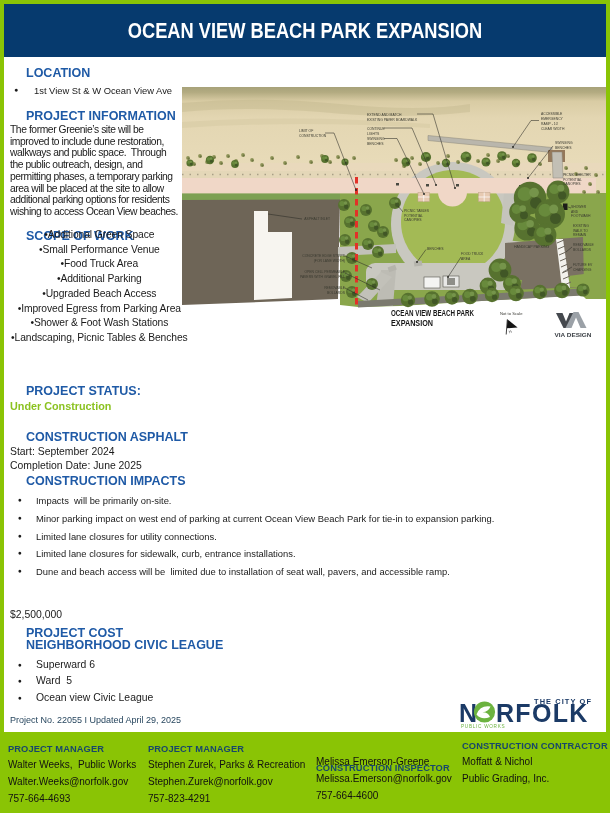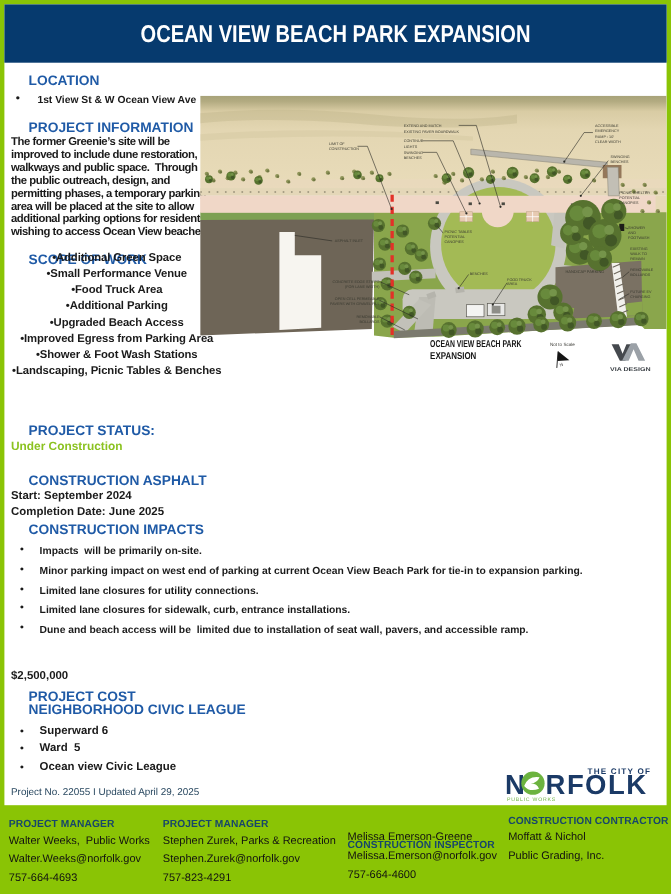--- a/index.html
+++ b/index.html
@@ -1,20 +1,20 @@
 <!DOCTYPE html>
 <html><head>
 <meta charset="utf-8">
 <style>
   html,body{margin:0;padding:0;}
   body{width:610px;height:813px;position:relative;background:#ffffff;overflow:hidden;
        font-family:"Liberation Sans", sans-serif;}
   .abs{position:absolute;}
   .h1{color:#1f5aa6;font-weight:bold;font-size:12.5px;letter-spacing:0;padding-left:16px;}
-  .body-txt{color:#1a1a1a;font-size:10.6px;font-weight:bold;}
+  .body-txt{color:#1a1a1a;font-size:10.6px;}
 </style>
 </head>
 <body>
 
 <div class="abs" style="left:0;top:0;width:610px;height:4px;background:#8ac405;"></div>
 
 <div class="abs" style="left:0;top:0;width:4px;height:813px;background:#8ac405;"></div>
 
 <div class="abs" style="left:606px;top:0;width:4px;height:813px;background:#8ac405;"></div>
 

